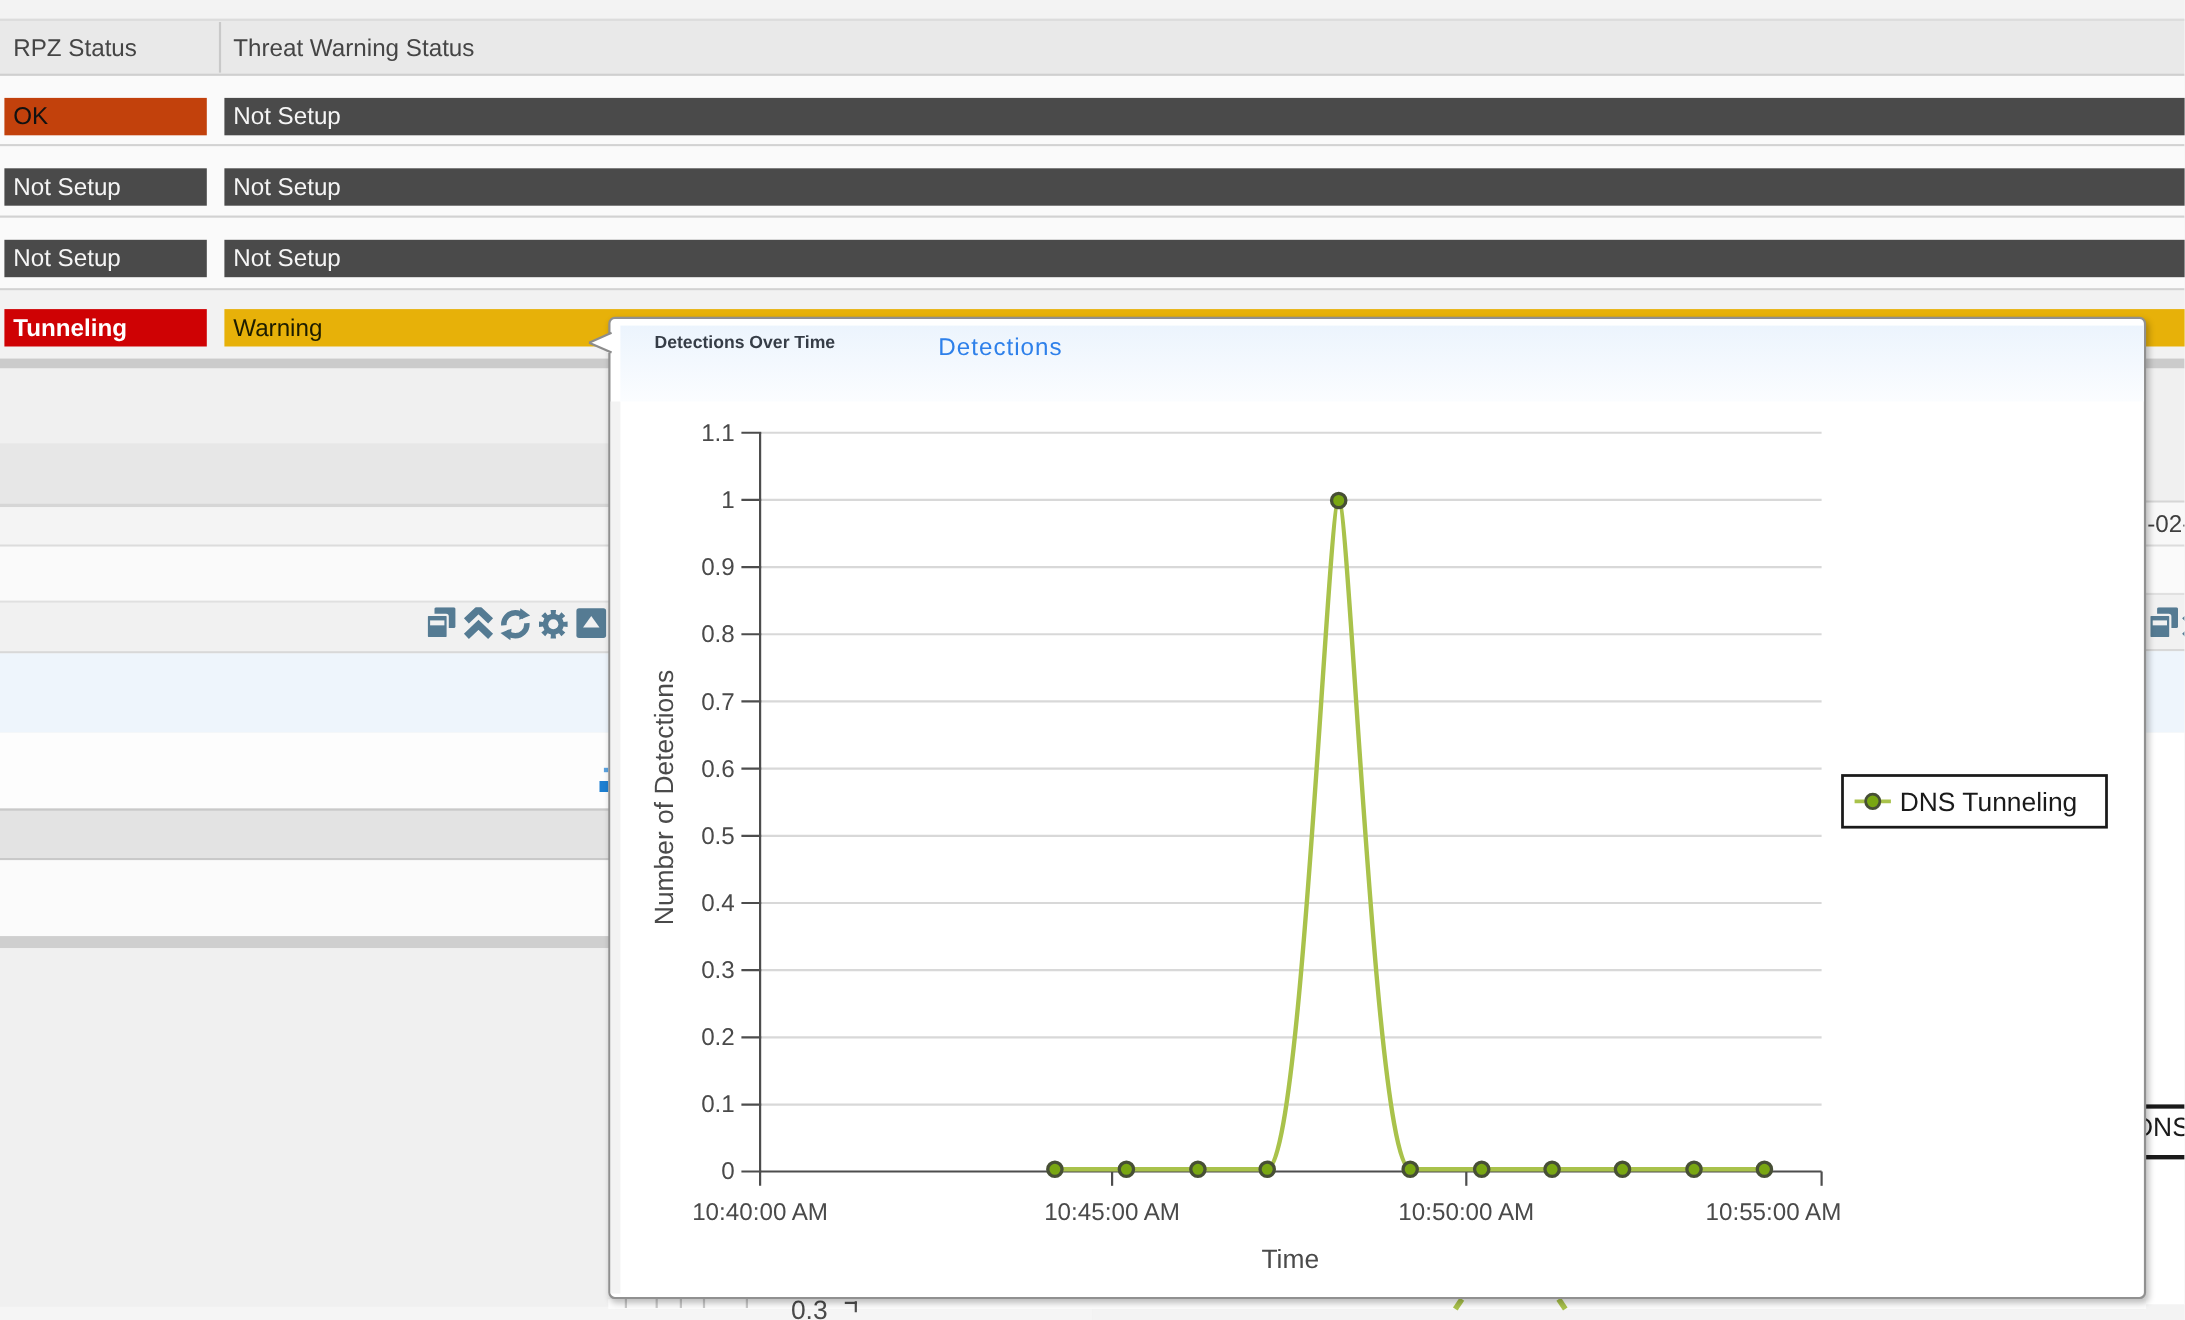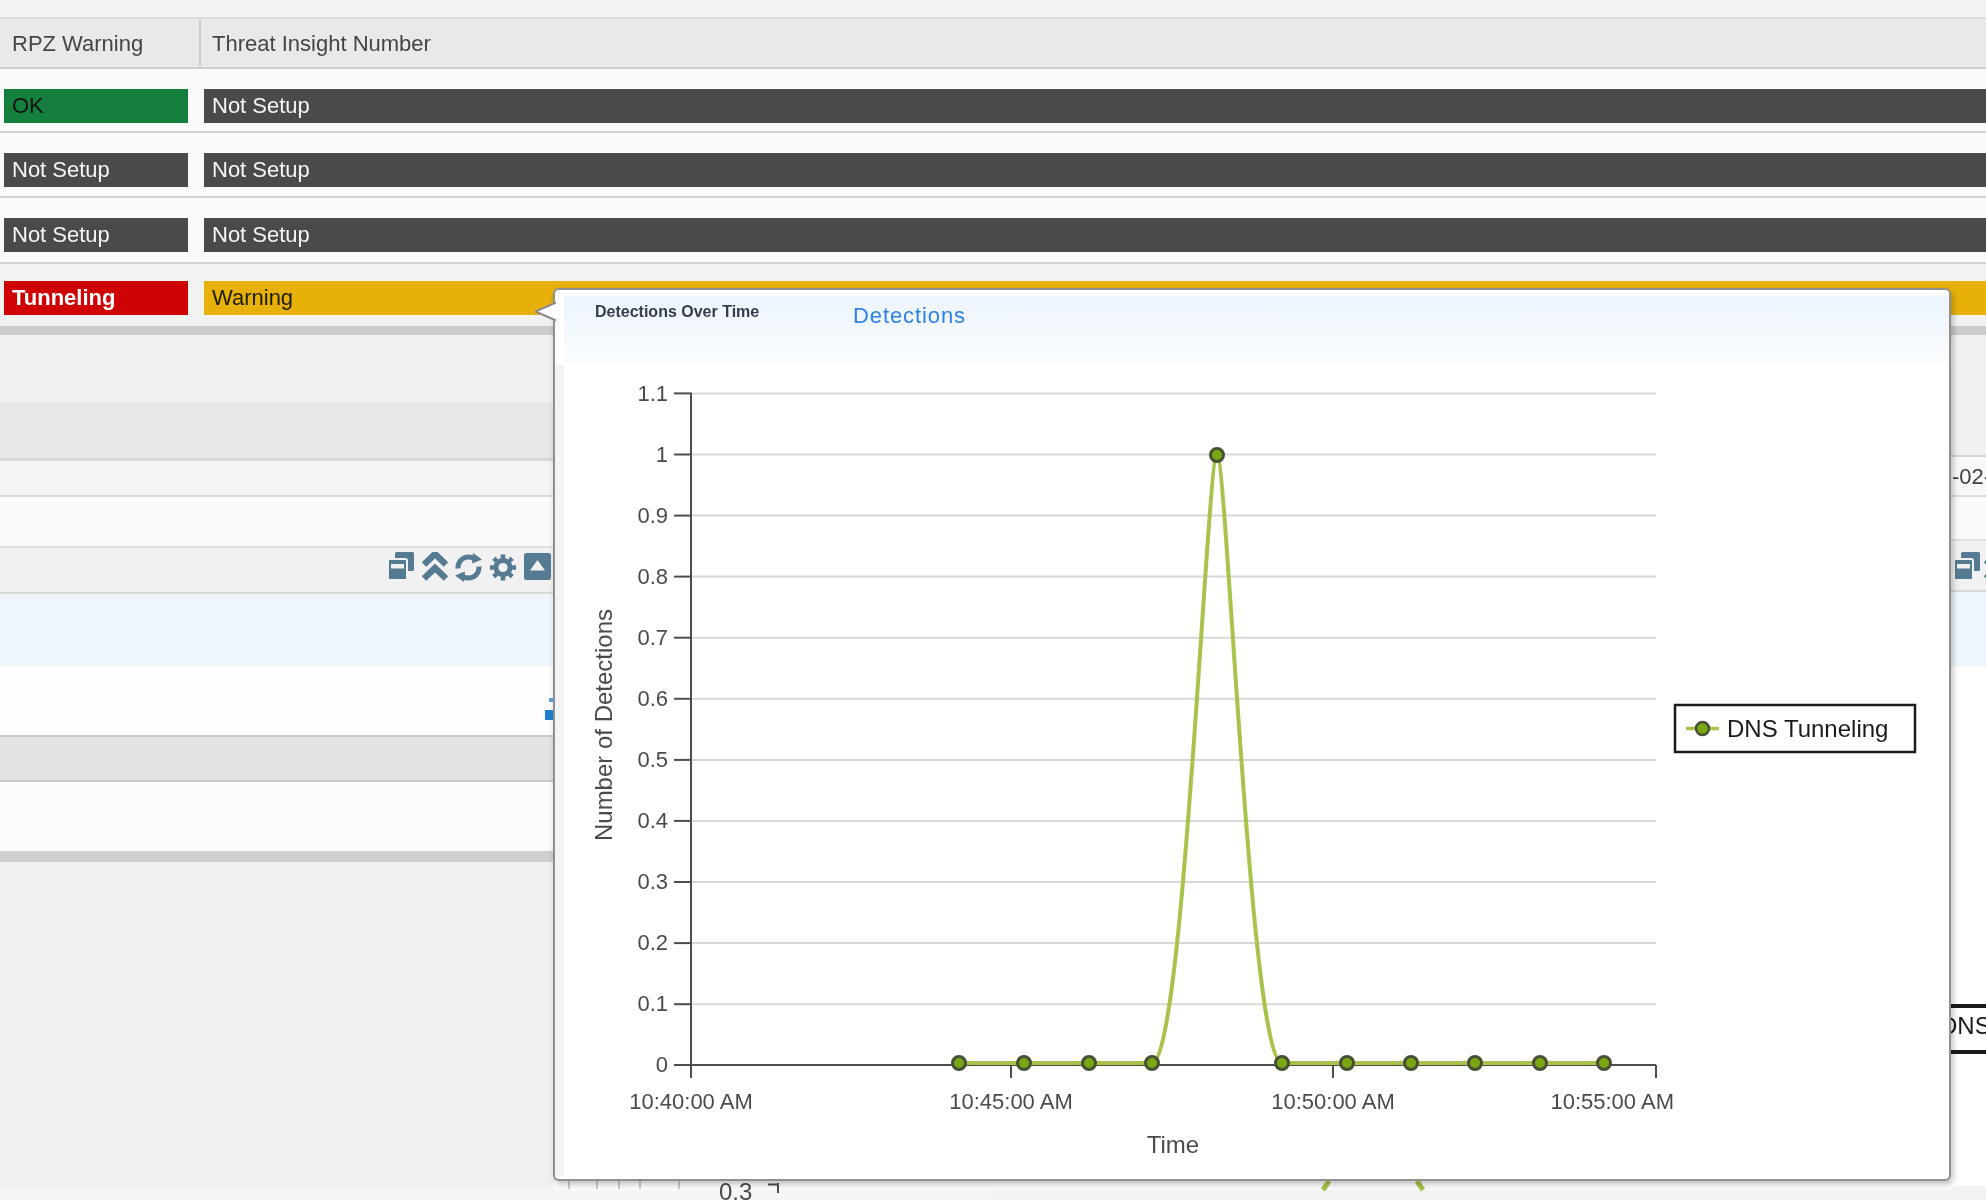--- a/index.html
+++ b/index.html
@@ -7,32 +7,32 @@
        font-family:"Liberation Sans",sans-serif;}
   .abs{position:absolute}
   .pill{position:absolute;height:34px;line-height:34px;font-size:22px;padding-left:8px;white-space:nowrap}
 </style>
 </head>
 <body>
 
 <div class="abs" style="left:0;top:0;width:1986px;height:17px;background:#f3f3f3"></div>
 <div class="abs" style="left:0;top:17px;width:1986px;height:52px;background:#e9e9e9;border-top:2px solid #dcdcdc;border-bottom:2px solid #cfcfcf;box-sizing:border-box"></div>
 <div class="abs" style="left:199px;top:20px;width:2px;height:46px;background:#c9c9c9"></div>
-<div class="abs" style="left:12px;top:31px;font-size:22px;color:#454545">RPZ Warning</div>
-<div class="abs" style="left:212px;top:31px;font-size:22px;color:#454545">Threat Insight Number</div>
+<div class="abs" style="left:12px;top:31px;font-size:22px;color:#454545">RPZ Status</div>
+<div class="abs" style="left:212px;top:31px;font-size:22px;color:#454545">Threat Warning Status</div>
 
 <div class="abs" style="left:0;top:69px;width:1986px;height:62px;background:#fafafa"></div>
 <div class="abs" style="left:0;top:131px;width:1986px;height:2px;background:#d2d2d2"></div>
 <div class="abs" style="left:0;top:133px;width:1986px;height:63px;background:#fafafa"></div>
 <div class="abs" style="left:0;top:196px;width:1986px;height:2px;background:#d2d2d2"></div>
 <div class="abs" style="left:0;top:198px;width:1986px;height:64px;background:#fafafa"></div>
 <div class="abs" style="left:0;top:262px;width:1986px;height:2px;background:#d2d2d2"></div>
 <div class="abs" style="left:0;top:264px;width:1986px;height:62px;background:#f2f2f2"></div>
 
-<div class="pill" style="left:4px;top:89px;width:176px;background:#15803d;color:#111">OK</div>
+<div class="pill" style="left:4px;top:89px;width:176px;background:#c2410c;color:#111">OK</div>
 <div class="pill" style="left:204px;top:89px;width:1784px;background:#4a4a4a;color:#f5f5f5">Not Setup</div>
 
 <div class="pill" style="left:4px;top:153px;width:176px;background:#4a4a4a;color:#f5f5f5">Not Setup</div>
 <div class="pill" style="left:204px;top:153px;width:1784px;background:#4a4a4a;color:#f5f5f5">Not Setup</div>
 
 <div class="pill" style="left:4px;top:218px;width:176px;background:#4a4a4a;color:#f5f5f5">Not Setup</div>
 <div class="pill" style="left:204px;top:218px;width:1784px;background:#4a4a4a;color:#f5f5f5">Not Setup</div>
 
 <div class="pill" style="left:4px;top:281px;width:176px;background:#cf0204;color:#fff;font-weight:bold">Tunneling</div>
 <div class="pill" style="left:204px;top:281px;width:1784px;background:#e7b109;color:#1c1c00">Warning</div>

